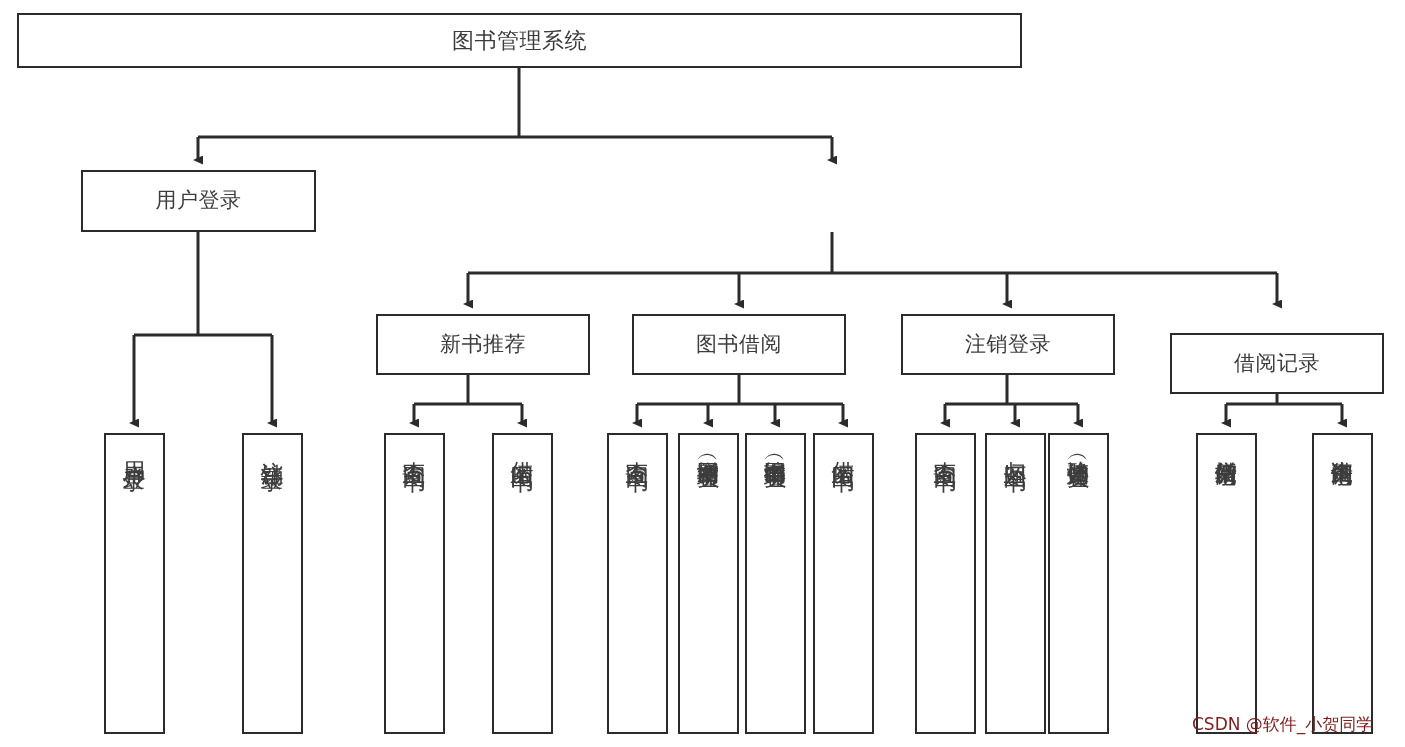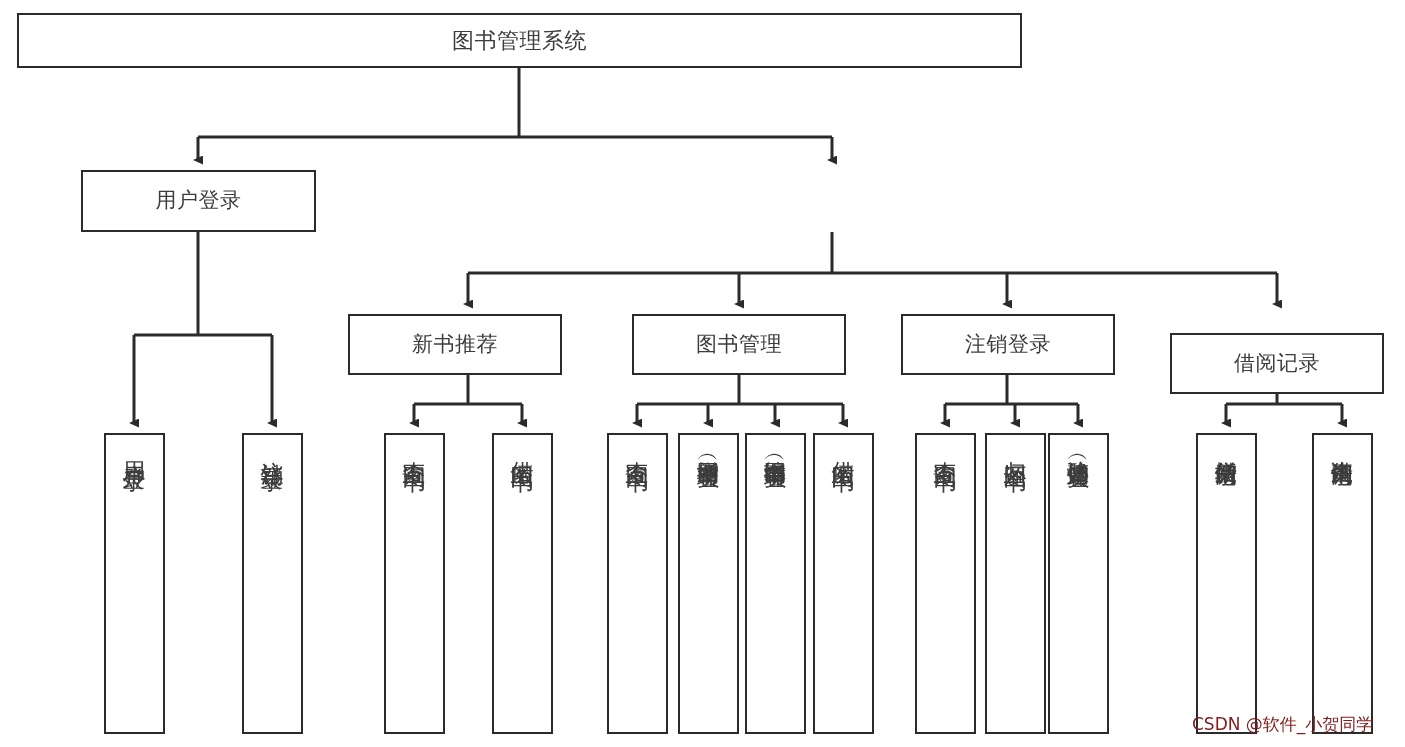--- a/index.html
+++ b/index.html
@@ -140,25 +140,25 @@
   </svg>
 
   <div class="node horiz root" style="left:17px; top:13px; width:1005px; height:55px;">
     <span class="label">图书管理系统</span>
   </div>
 
   <div class="node horiz" style="left:81px; top:170px; width:235px; height:62px;">
     <span class="label">用户登录</span>
   </div>
 
-  <div class="node horiz" style="left:348px; top:314px; width:214px; height:61px;">
+  <div class="node horiz" style="left:376px; top:314px; width:214px; height:61px;">
     <span class="label">新书推荐</span>
   </div>
   <div class="node horiz" style="left:632px; top:314px; width:214px; height:61px;">
-    <span class="label">图书管理</span>
+    <span class="label">图书借阅</span>
   </div>
   <div class="node horiz" style="left:901px; top:314px; width:214px; height:61px;">
     <span class="label">注销登录</span>
   </div>
   <div class="node horiz" style="left:1170px; top:314px; width:214px; height:61px;margin-top:19px;">
     <span class="label">借阅记录</span>
   </div>
 
   <div class="node vert" style="left:104px; top:433px; width:61px; height:301px;">
     <span class="label">用户登录</span>

